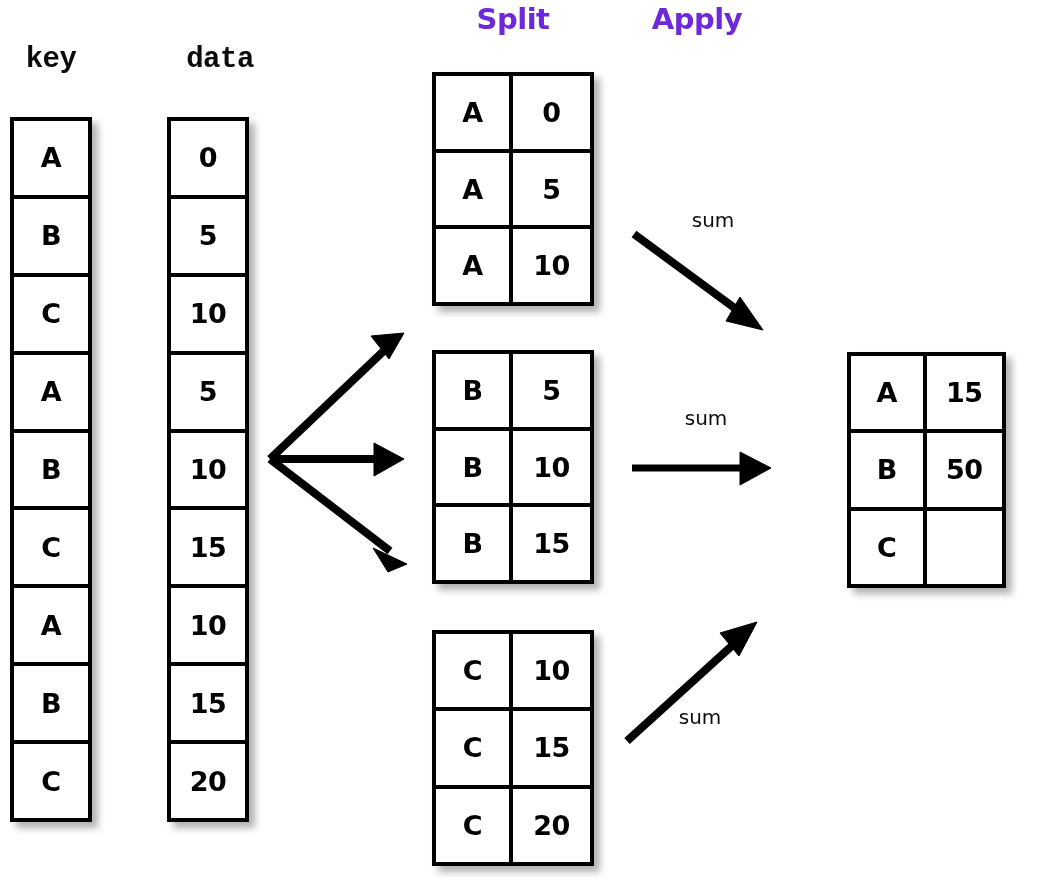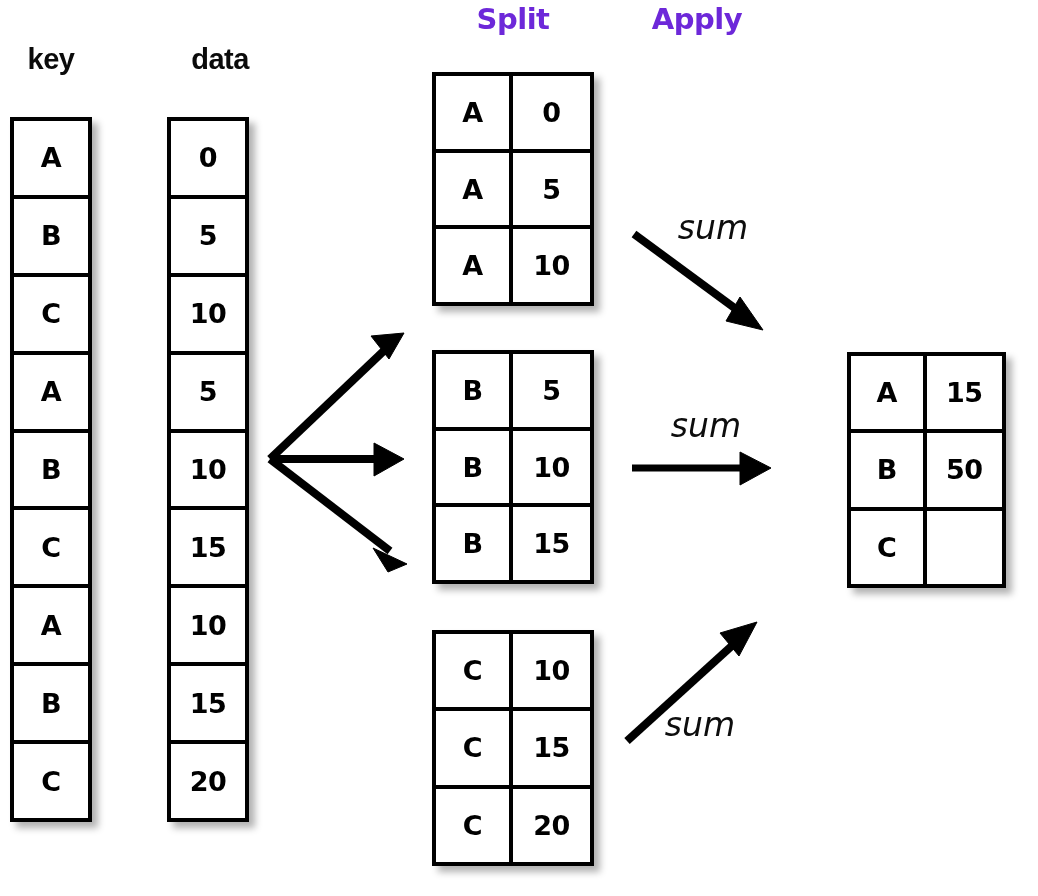--- a/index.html
+++ b/index.html
@@ -27,21 +27,21 @@
     font-weight: bold;
     font-size: 29px;
     letter-spacing: -0.5px;
     text-align: center;
     white-space: nowrap;
     transform: translateX(-50%);
     color: #6d28d9;
   }
   .col-heading {
     position: absolute;
-    font-family: Liberation Sans, sans-serif;
+    font-family: Liberation Mono, monospace;
     font-weight: bold;
     font-size: 29px;
     letter-spacing: -0.5px;
     text-align: center;
     white-space: nowrap;
     transform: translateX(-50%);
     color: #0b0b0b;
   }
 
   
@@ -89,25 +89,24 @@
     width: 1038px;
     height: 896px;
     pointer-events: none;
   }
 
   
   .arrow-label {
     position: absolute;
     font-family: "DejaVu Sans", sans-serif;
     font-weight: normal;
-    font-size: 33px;
+    font-size: 20px;
     color: #0d0d0d;
     white-space: nowrap;
     transform: translateX(-50%);
-    font-style: italic;
   }
 </style>
 </head>
 <body>
 
 <div id="diagram">
 
   <div class="col-heading" style="left:51px; top:43px;">key</div>
 
   <div class="col-heading" style="left:220px; top:43px;">data</div>

